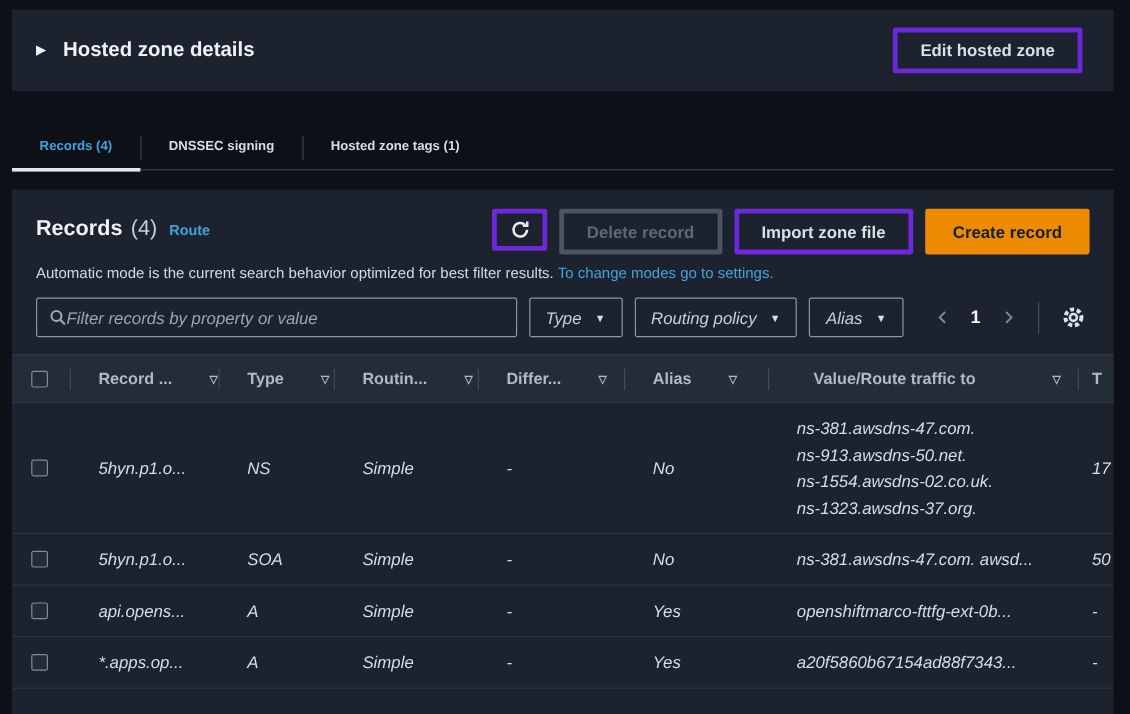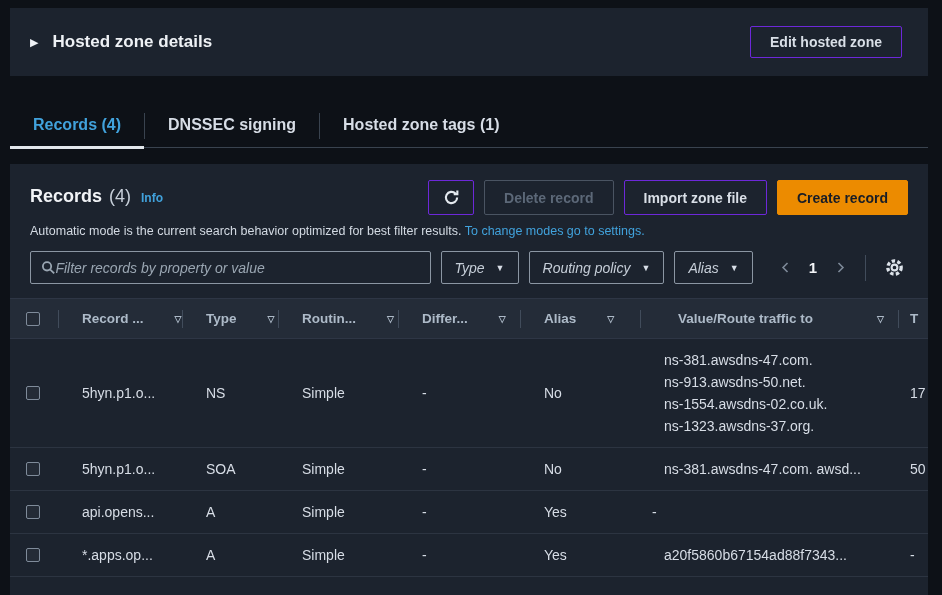--- a/index.html
+++ b/index.html
@@ -16,21 +16,21 @@
     background:#1c232e;
     height:68px;
     display:flex; align-items:center; justify-content:space-between;
     padding:0 26px 0 20px;
   }
   .hz-left { display:flex; align-items:center; gap:14px; }
   .caret { color:#eef1f5; font-size:11px; line-height:1; }
   .hz-title { color:#eef1f5; font-size:17px; font-weight:bold; }
   .btn {
     background:transparent;
-    border:1px solid #6d28d9;
+    border:4px solid #6d28d9;
     border-radius:2px;
     color:#d9dfe7;
     font-family:"Liberation Sans", sans-serif;
     font-size:14px; font-weight:bold;
     padding:7px 19px;
     cursor:pointer;
     white-space:nowrap;
   }
   .btn.disabled { border-color:#4a5462; color:#5c6878; cursor:default; }
   .btn.primary { background:#ec8b00; border-color:#ec8b00; color:#181d26; }
@@ -42,21 +42,21 @@
 
   
   .tabs-row {
     margin-top:29px;
     display:flex; align-items:stretch;
     border-bottom:1px solid #39434f;
   }
   .tab {
     position:relative;
     padding:11px 23px 13px;
-    font-size:16px; font-weight:bold;
+    font-size:11px; font-weight:bold;
     color:#d7dde6;
     cursor:pointer;
   }
   .tab.active { color:#41a2dc; }
   .tab.active::after {
     content:""; position:absolute; left:0; right:0; bottom:-2px;
     height:3px; background:#e2e7ec;
   }
   .tab-sep { width:1px; background:#39434f; margin:8px 0; }
 
@@ -146,21 +146,21 @@
     width:1px; height:18px; background:#414c5b;
   }
   .th.checkbox-cell, .td.checkbox-cell { padding-left:16px; }
   .sort-icon { font-size:9px; color:#adbac8; }
   .tbody .grid-row { border-bottom:1px solid #2c3441; }
   .td {
     display:flex; align-items:center;
     padding:12px 4px 12px 24px;
     font-size:14px; color:#d7dde6;
     min-height:42px;
-    white-space:nowrap; overflow:hidden;
+    white-space:nowrap; overflow:hidden;font-style:italic;
   }
   .td.ttl-cell { padding-left:12px; }
   .value-lines { display:flex; flex-direction:column; gap:4px; }
   .value-lines div { line-height:18px; }
   .checkbox {
     width:14px; height:14px;
     border:1px solid #7f8b9a; border-radius:2px;
     background:#242b36;
     cursor:pointer; flex:0 0 auto;
   }
@@ -193,21 +193,21 @@
     </div>
   </div>
 
   <div class="records-card">
 
     <div class="panel-header">
       <div class="header-row">
         <div class="title-group">
           <span class="panel-title">Records</span>
           <span class="panel-count">(4)</span>
-          <a class="info-link">Info</a>
+          <a class="info-link">Route</a>
         </div>
         <div class="actions">
           <button class="btn icon-btn">
             <svg class="icon" width="17" height="17" viewBox="0 0 16 16">
               <path d="M13.3 8a5.3 5.3 0 1 1-1.55-3.75" fill="none" stroke="#e4e9ef" stroke-width="2"></path>
               <path d="M13.5 1.4v3.4h-3.4" fill="none" stroke="#e4e9ef" stroke-width="2"></path>
             </svg>
           </button>
           <button class="btn disabled">Delete record</button>
           <button class="btn">Import zone file</button>
@@ -334,20 +334,21 @@
 
         <div class="grid-row">
           <div class="td checkbox-cell">
               <span class="checkbox"></span>
             </div>
           <div class="td">api.opens...</div>
           <div class="td">A</div>
           <div class="td">Simple</div>
           <div class="td">-</div>
           <div class="td">Yes</div>
+          <div class="td">openshiftmarco-fttfg-ext-0b...</div>
           <div class="td ttl-cell">-</div>
         </div>
 
         <div class="grid-row">
           <div class="td checkbox-cell">
               <span class="checkbox"></span>
             </div>
           <div class="td">*.apps.op...</div>
           <div class="td">A</div>
           <div class="td">Simple</div>

